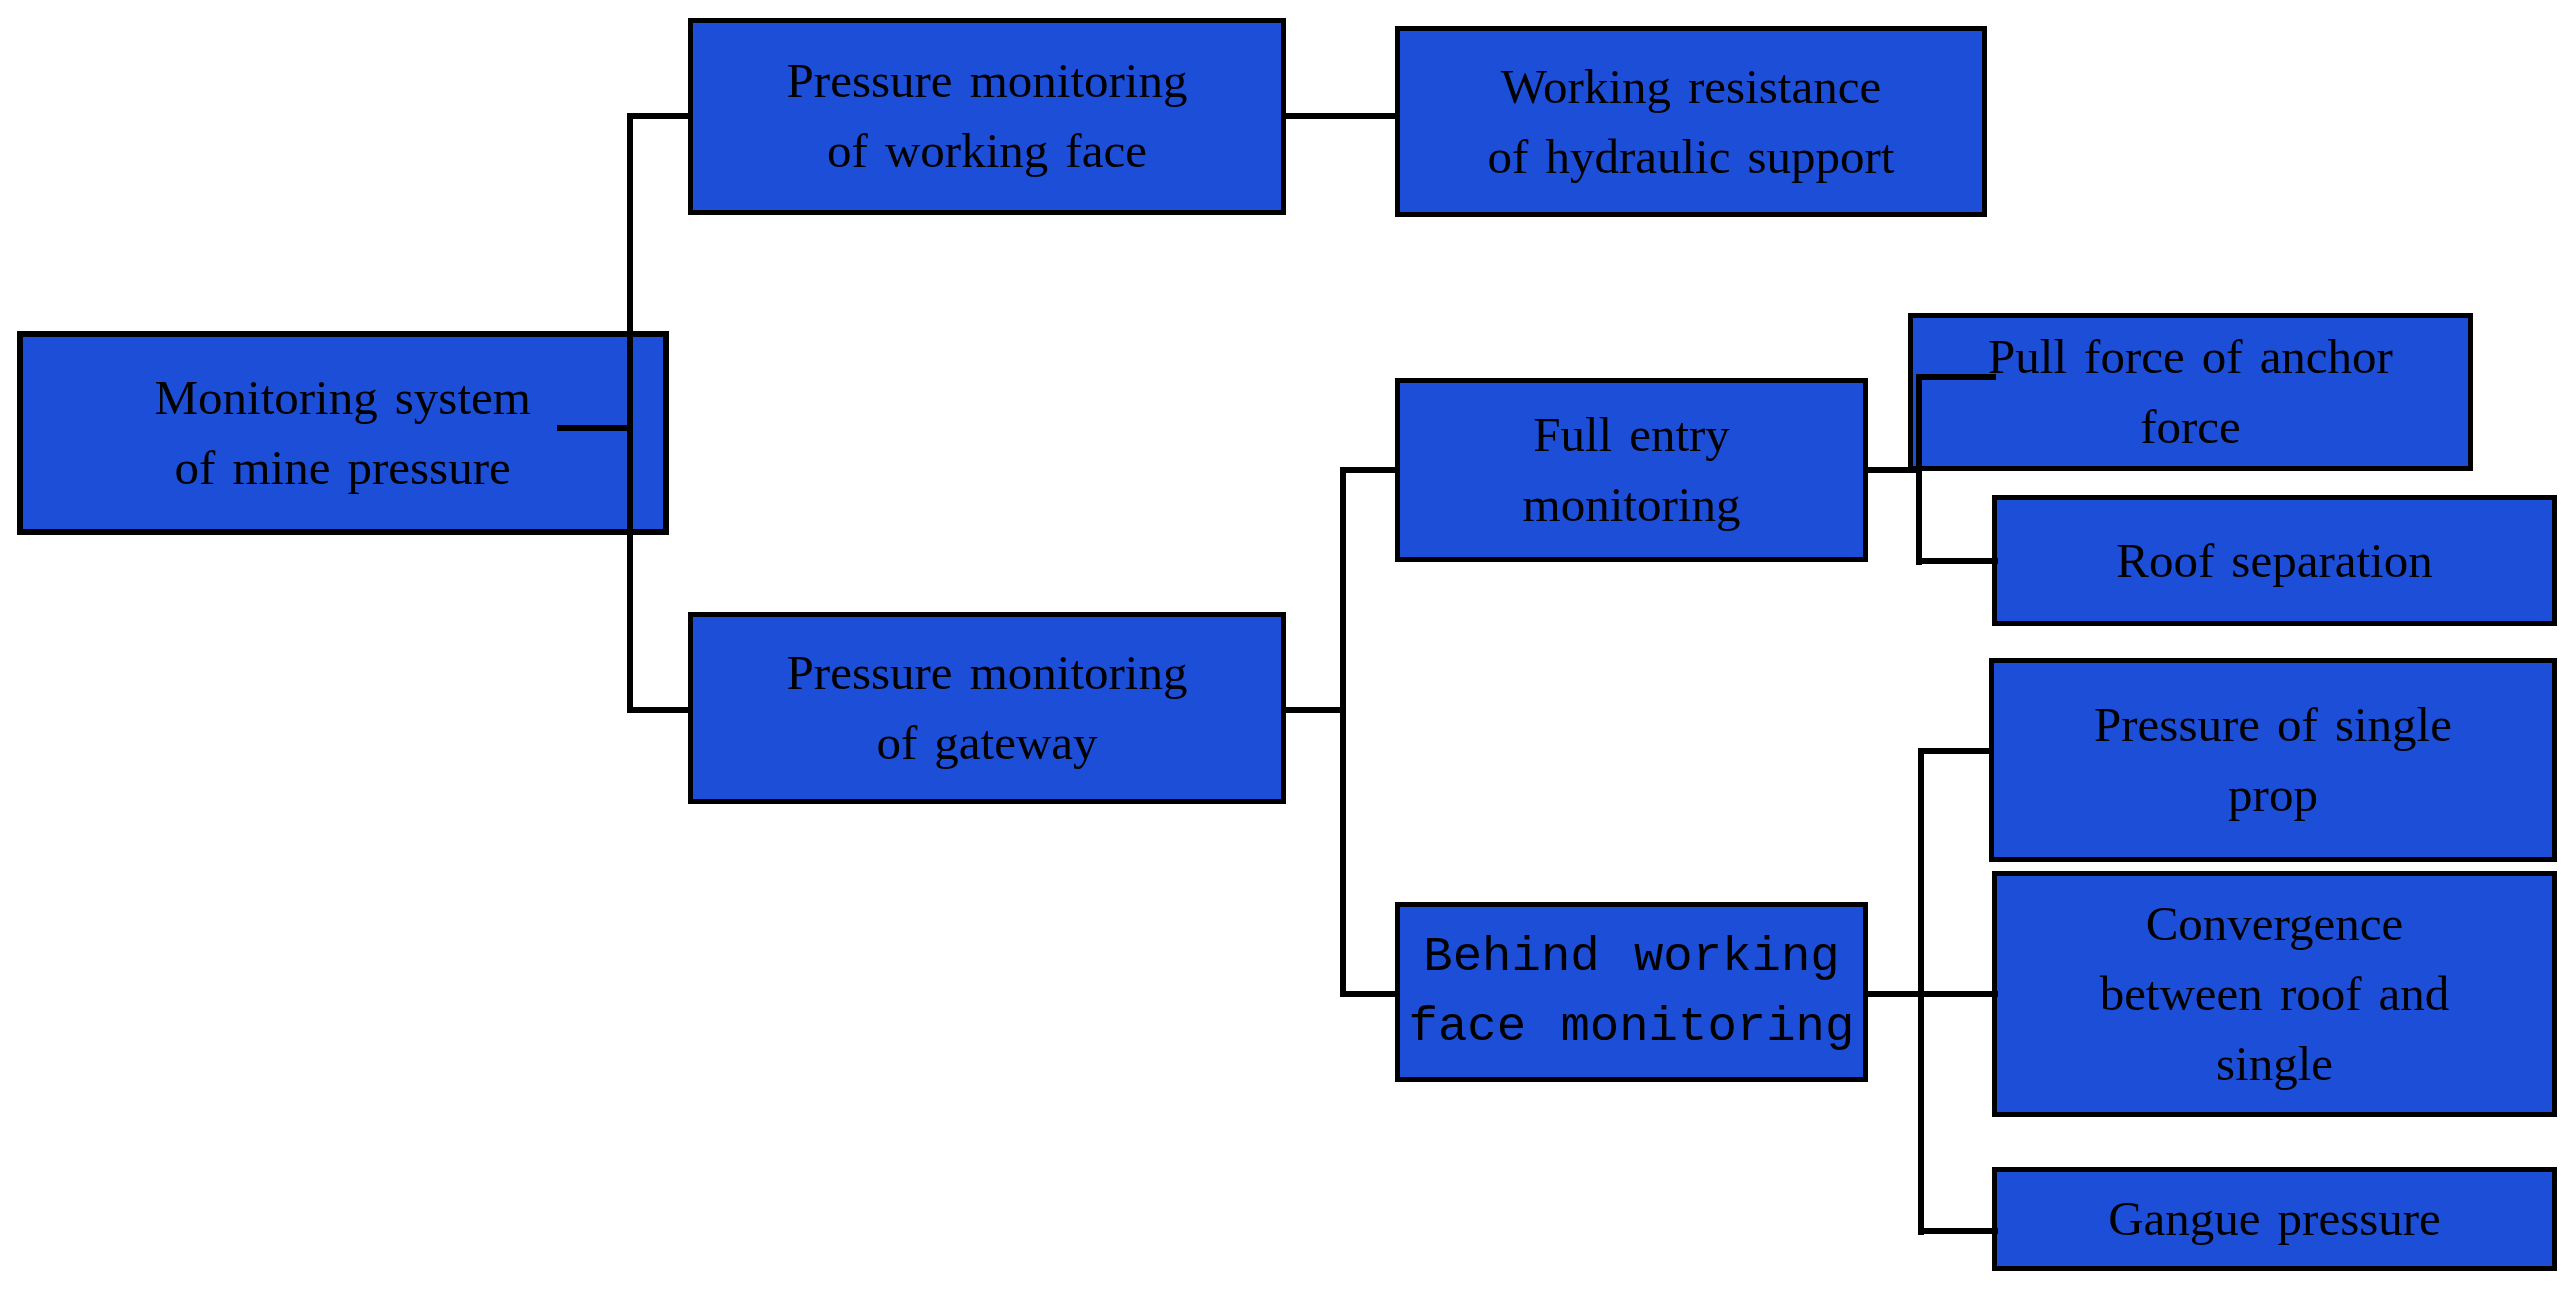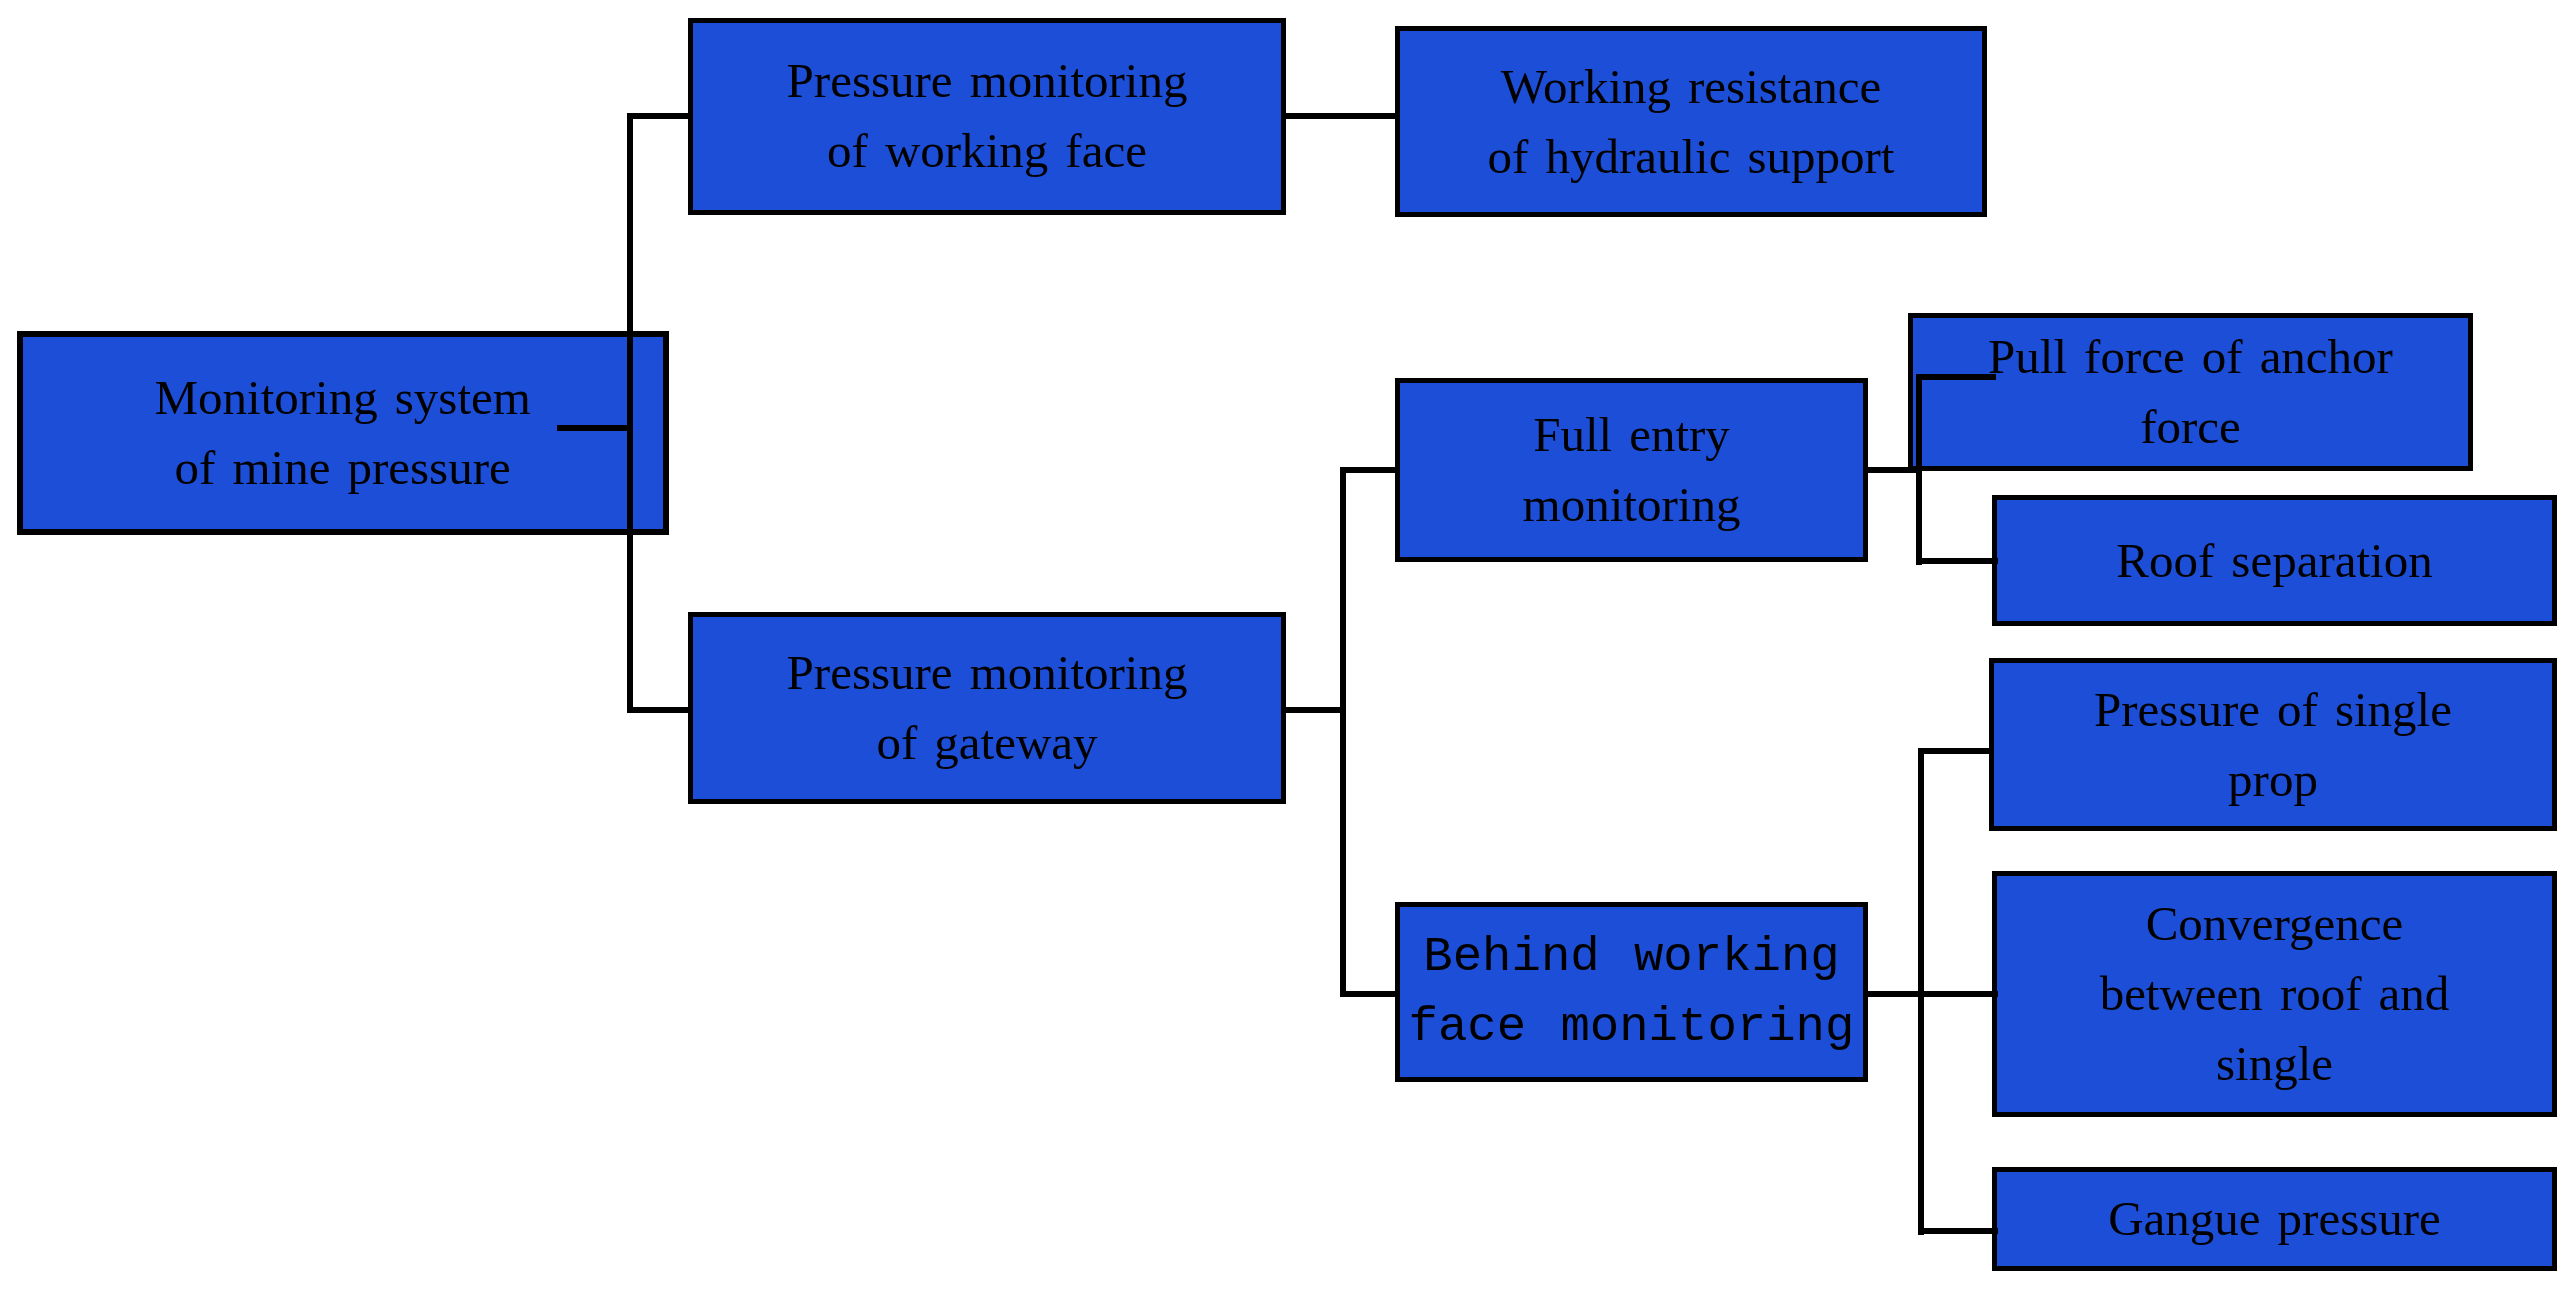--- a/index.html
+++ b/index.html
@@ -100,21 +100,21 @@
   </div>
 
   <div class="node" style="left:1992px; top:495px; width:565px; height:131px;">
     <div class="label">
       <span>Roof separation</span>
       <span></span>
       <span></span>
     </div>
   </div>
 
-  <div class="node" style="left:1989px; top:658px; width:568px; height:173px;">
+  <div class="node" style="left:1989px; top:658px; width:568px; height:204px;">
     <div class="label">
       <span>Pressure of single</span>
       <span>prop</span>
       <span></span>
     </div>
   </div>
 
   <div class="node" style="left:1992px; top:871px; width:565px; height:246px;">
     <div class="label">
       <span>Convergence</span>

